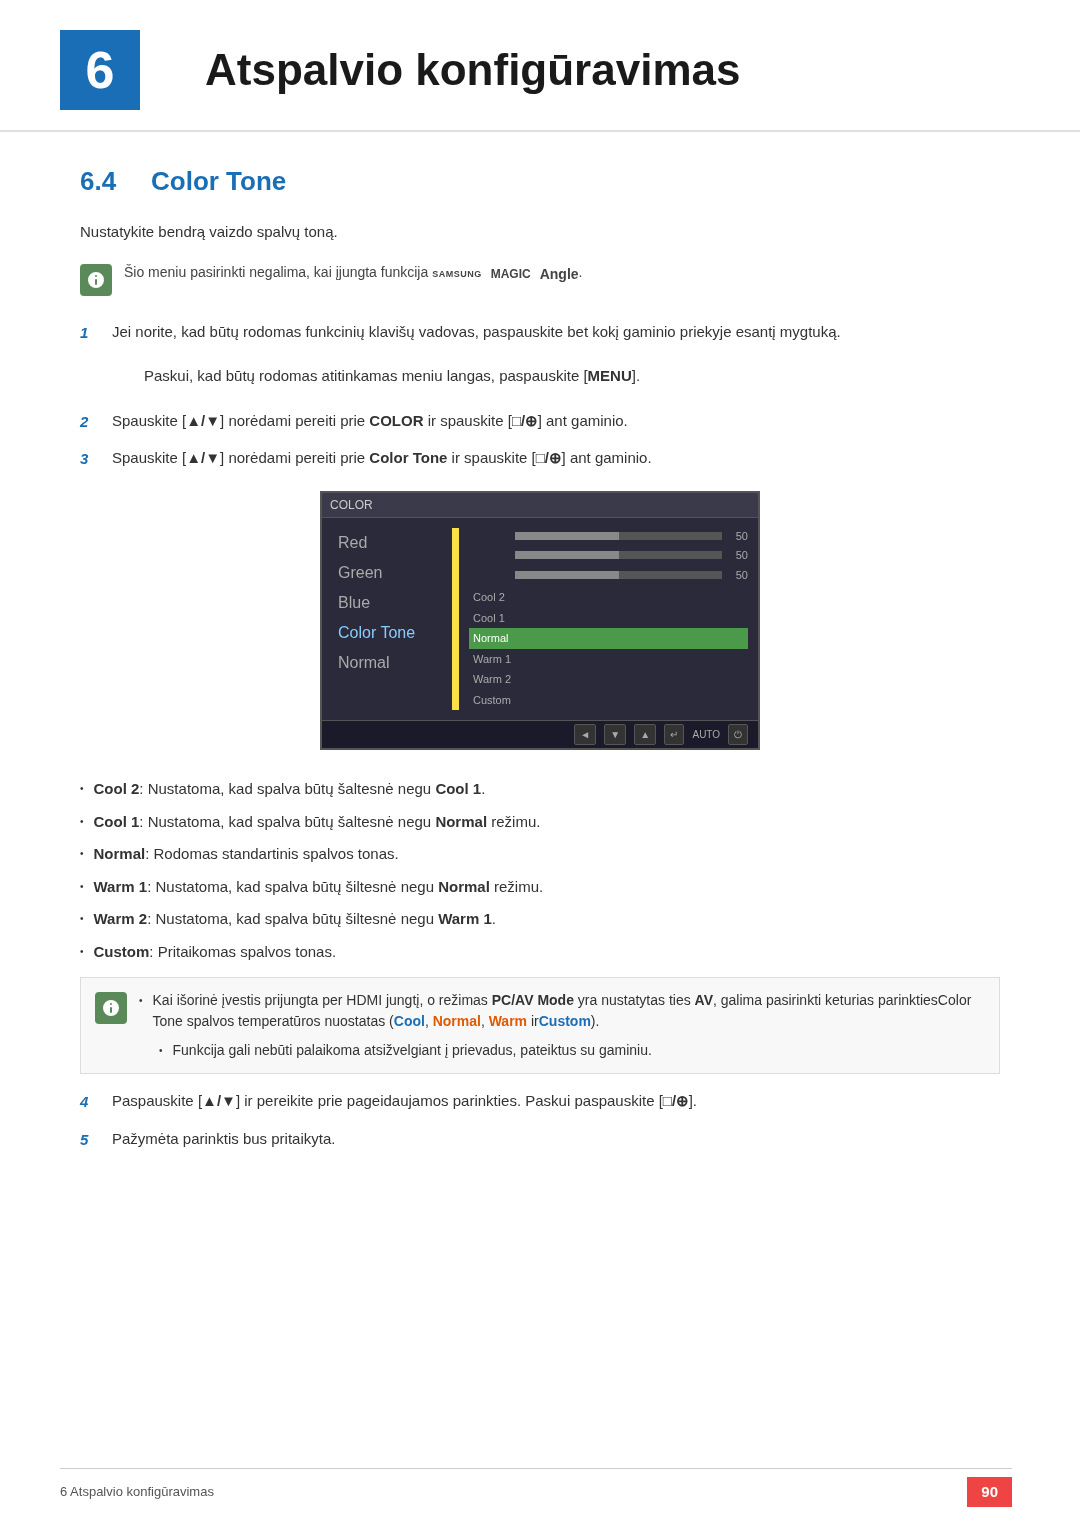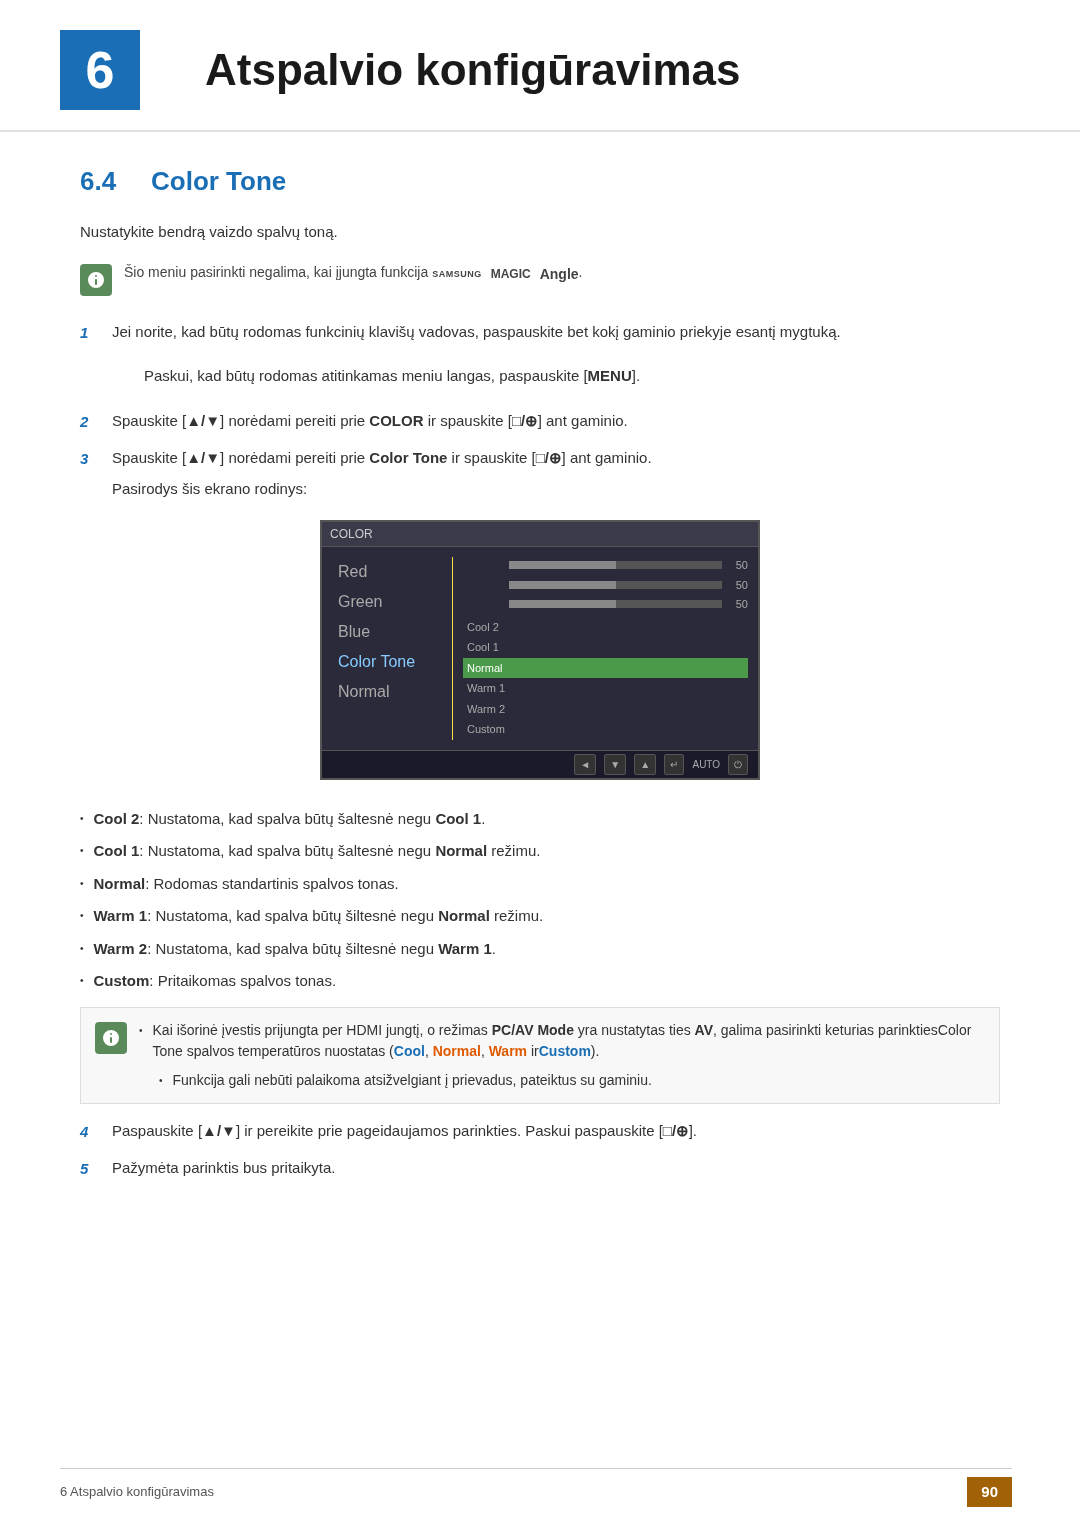--- a/index.html
+++ b/index.html
@@ -179,21 +179,21 @@
       color: #aaaaaa;
       font-size: 16px;
       padding: 3px 6px;
       cursor: default;
     }
     .menu-item.active {
       color: #88ccff;
     }
     .menu-right {
       flex: 1;
-      border-left: 1px solid #fde047;
+      border-left: 7px solid #fde047;
       padding-left: 10px;
     }
     .color-row {
       display: flex;
       align-items: center;
       margin-bottom: 3px;
     }
     .color-label {
       color: #aaa;
       font-size: 11px;
@@ -313,21 +313,21 @@
       font-size: 13px;
       color: #555;
       border-top: 1px solid #ccc;
       padding-top: 8px;
     }
     .footer-chapter {
       flex: 1;
       text-align: left;
     }
     .footer-page {
-      background: #a16207;
+      background: #ef4444;
       color: #ffffff;
       padding: 4px 14px;
       font-weight: bold;
       font-size: 15px;
       text-align: center;
     }
     
     .samsung-magic {
       display: inline-flex;
       align-items: center;
@@ -402,21 +402,20 @@
       <span class="step-number">2</span>
       <div class="step-text">
         Spauskite [<span class="bold">▲/▼</span>] norėdami pereiti prie <span class="bold">COLOR</span> ir spauskite [<span class="bold">□/⊕</span>] ant gaminio.
       </div>
     </div>
 
     <div class="step">
       <span class="step-number">3</span>
       <div class="step-text">
         Spauskite [<span class="bold">▲/▼</span>] norėdami pereiti prie <span class="bold">Color Tone</span> ir spauskite [<span class="bold">□/⊕</span>] ant gaminio.
-        <div style="margin-top:8px;">Pasirodys šis ekrano rodinys:</div>
       </div>
     </div>
 
     <div class="monitor-container">
       <div class="monitor-screen">
         <div class="monitor-title-bar">COLOR</div>
         <div class="monitor-content">
 
           <div class="menu-left">
             <div class="menu-item">Red</div>

